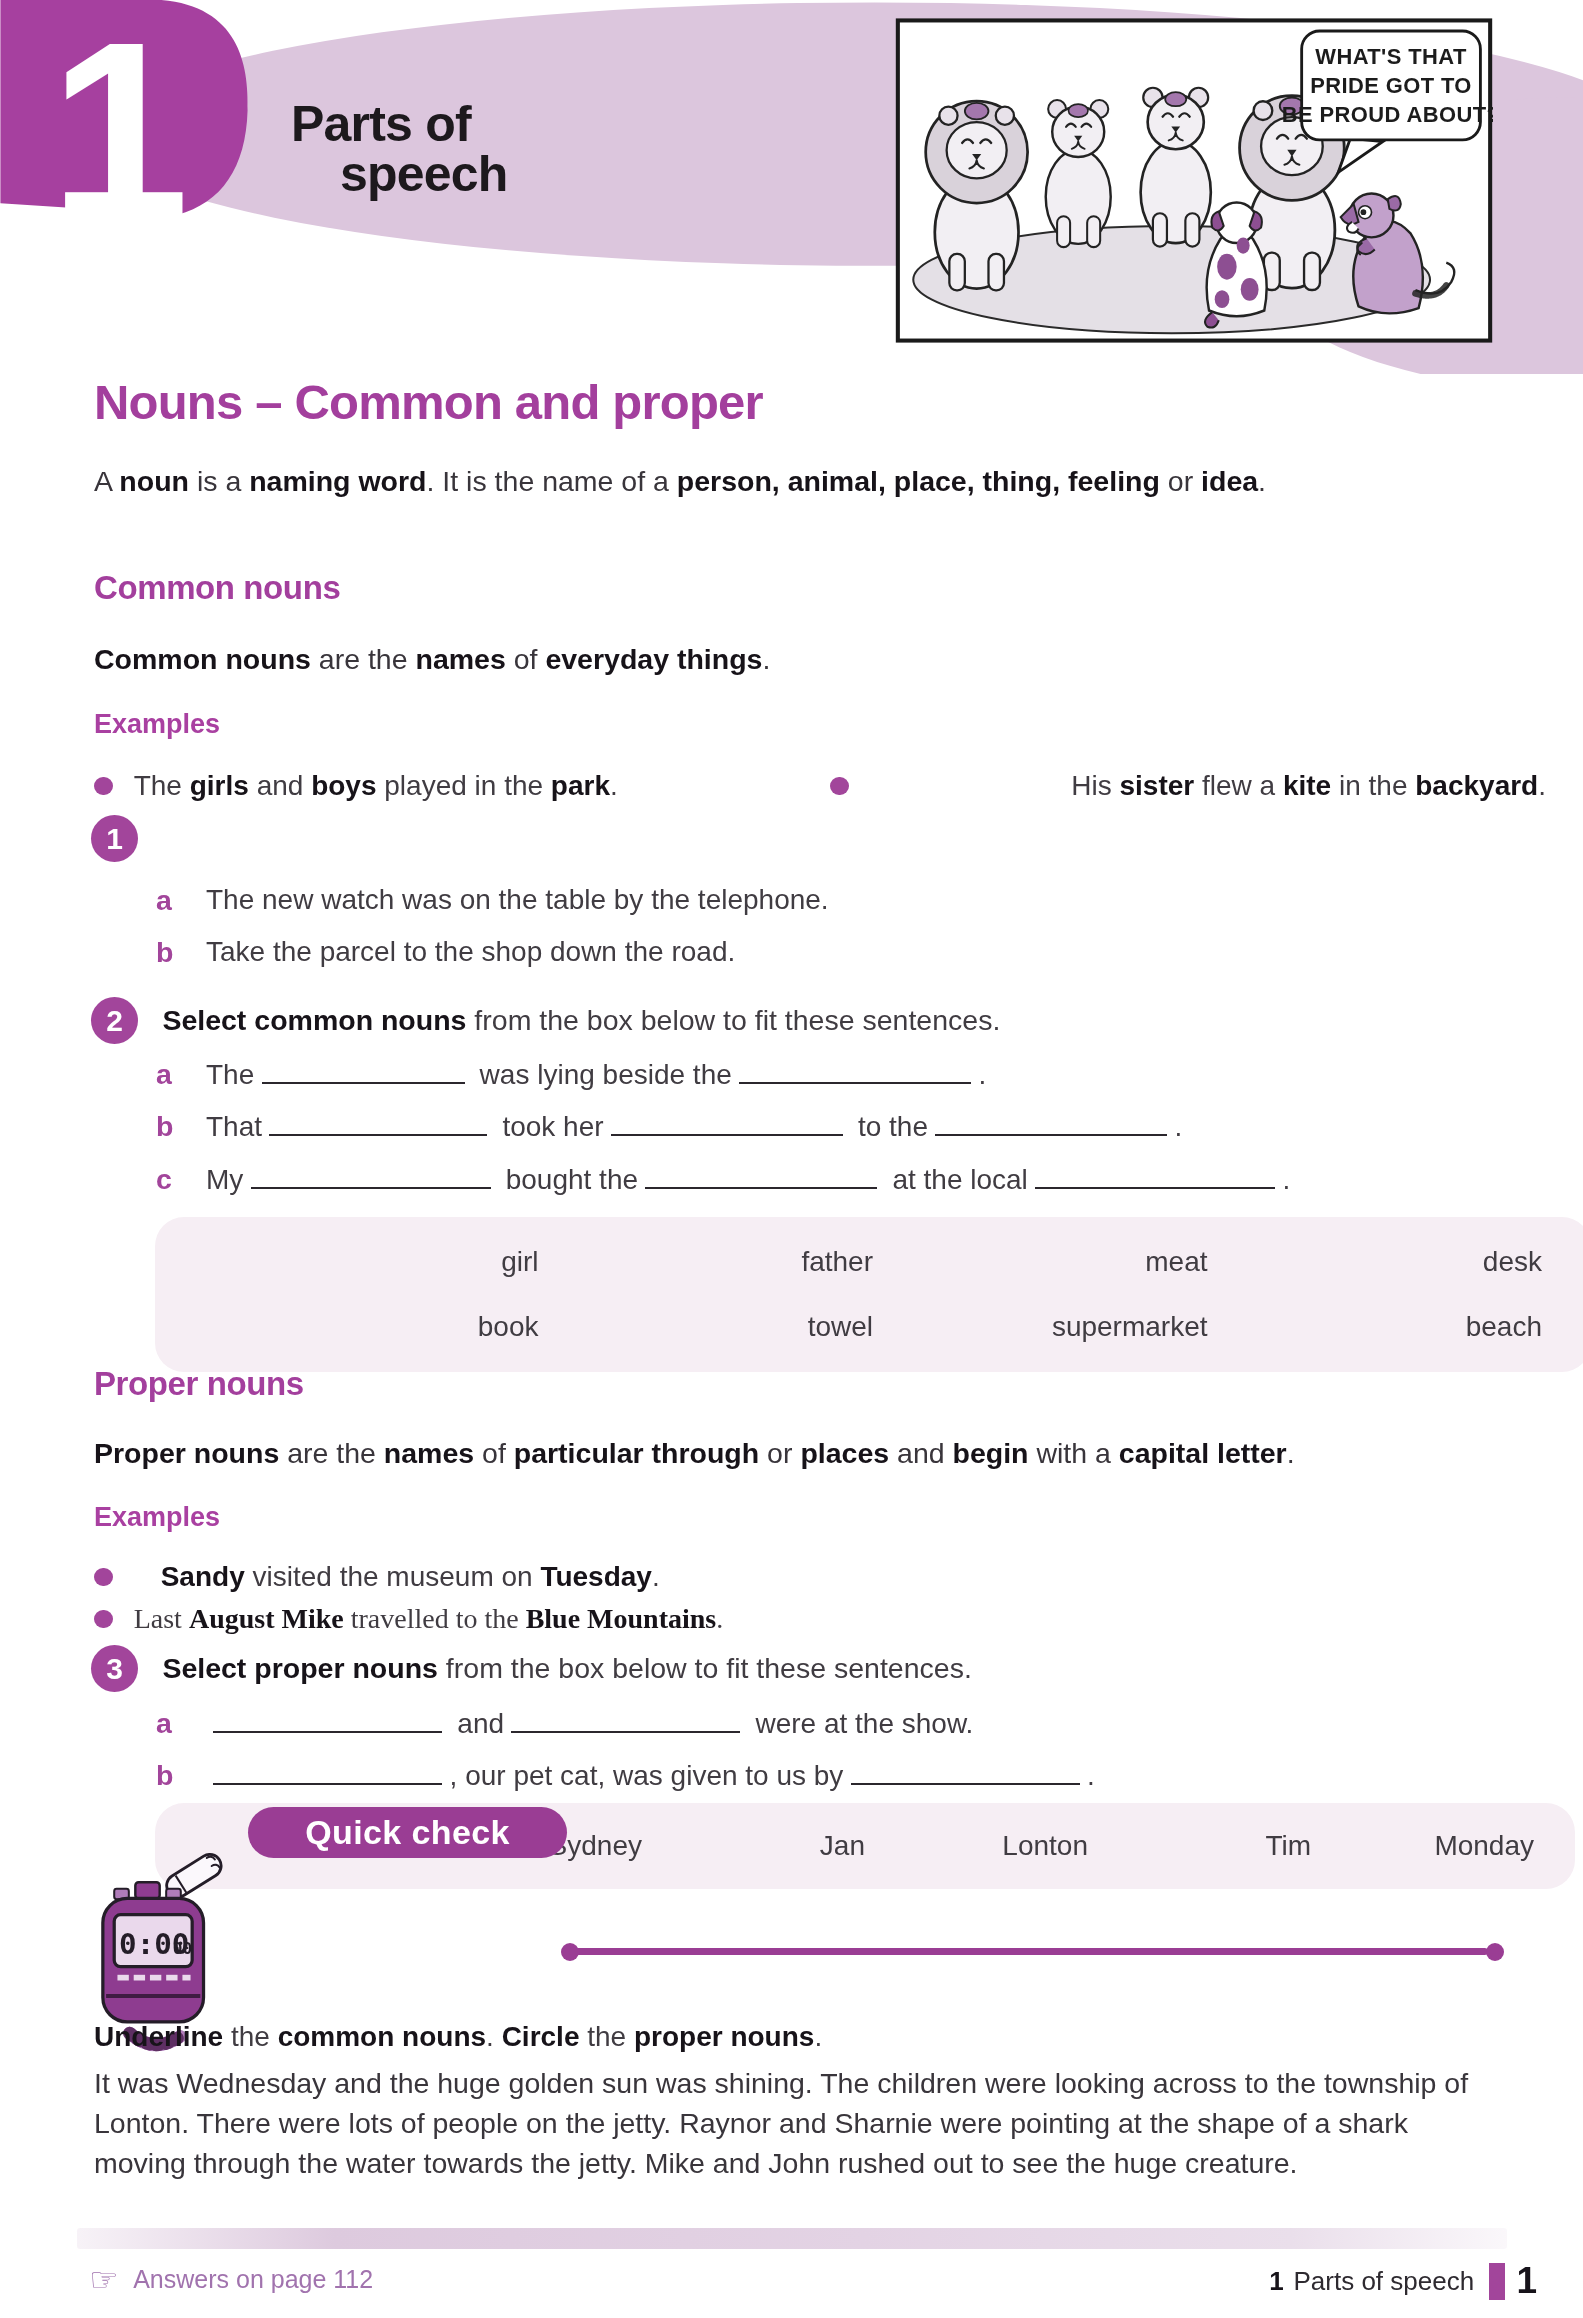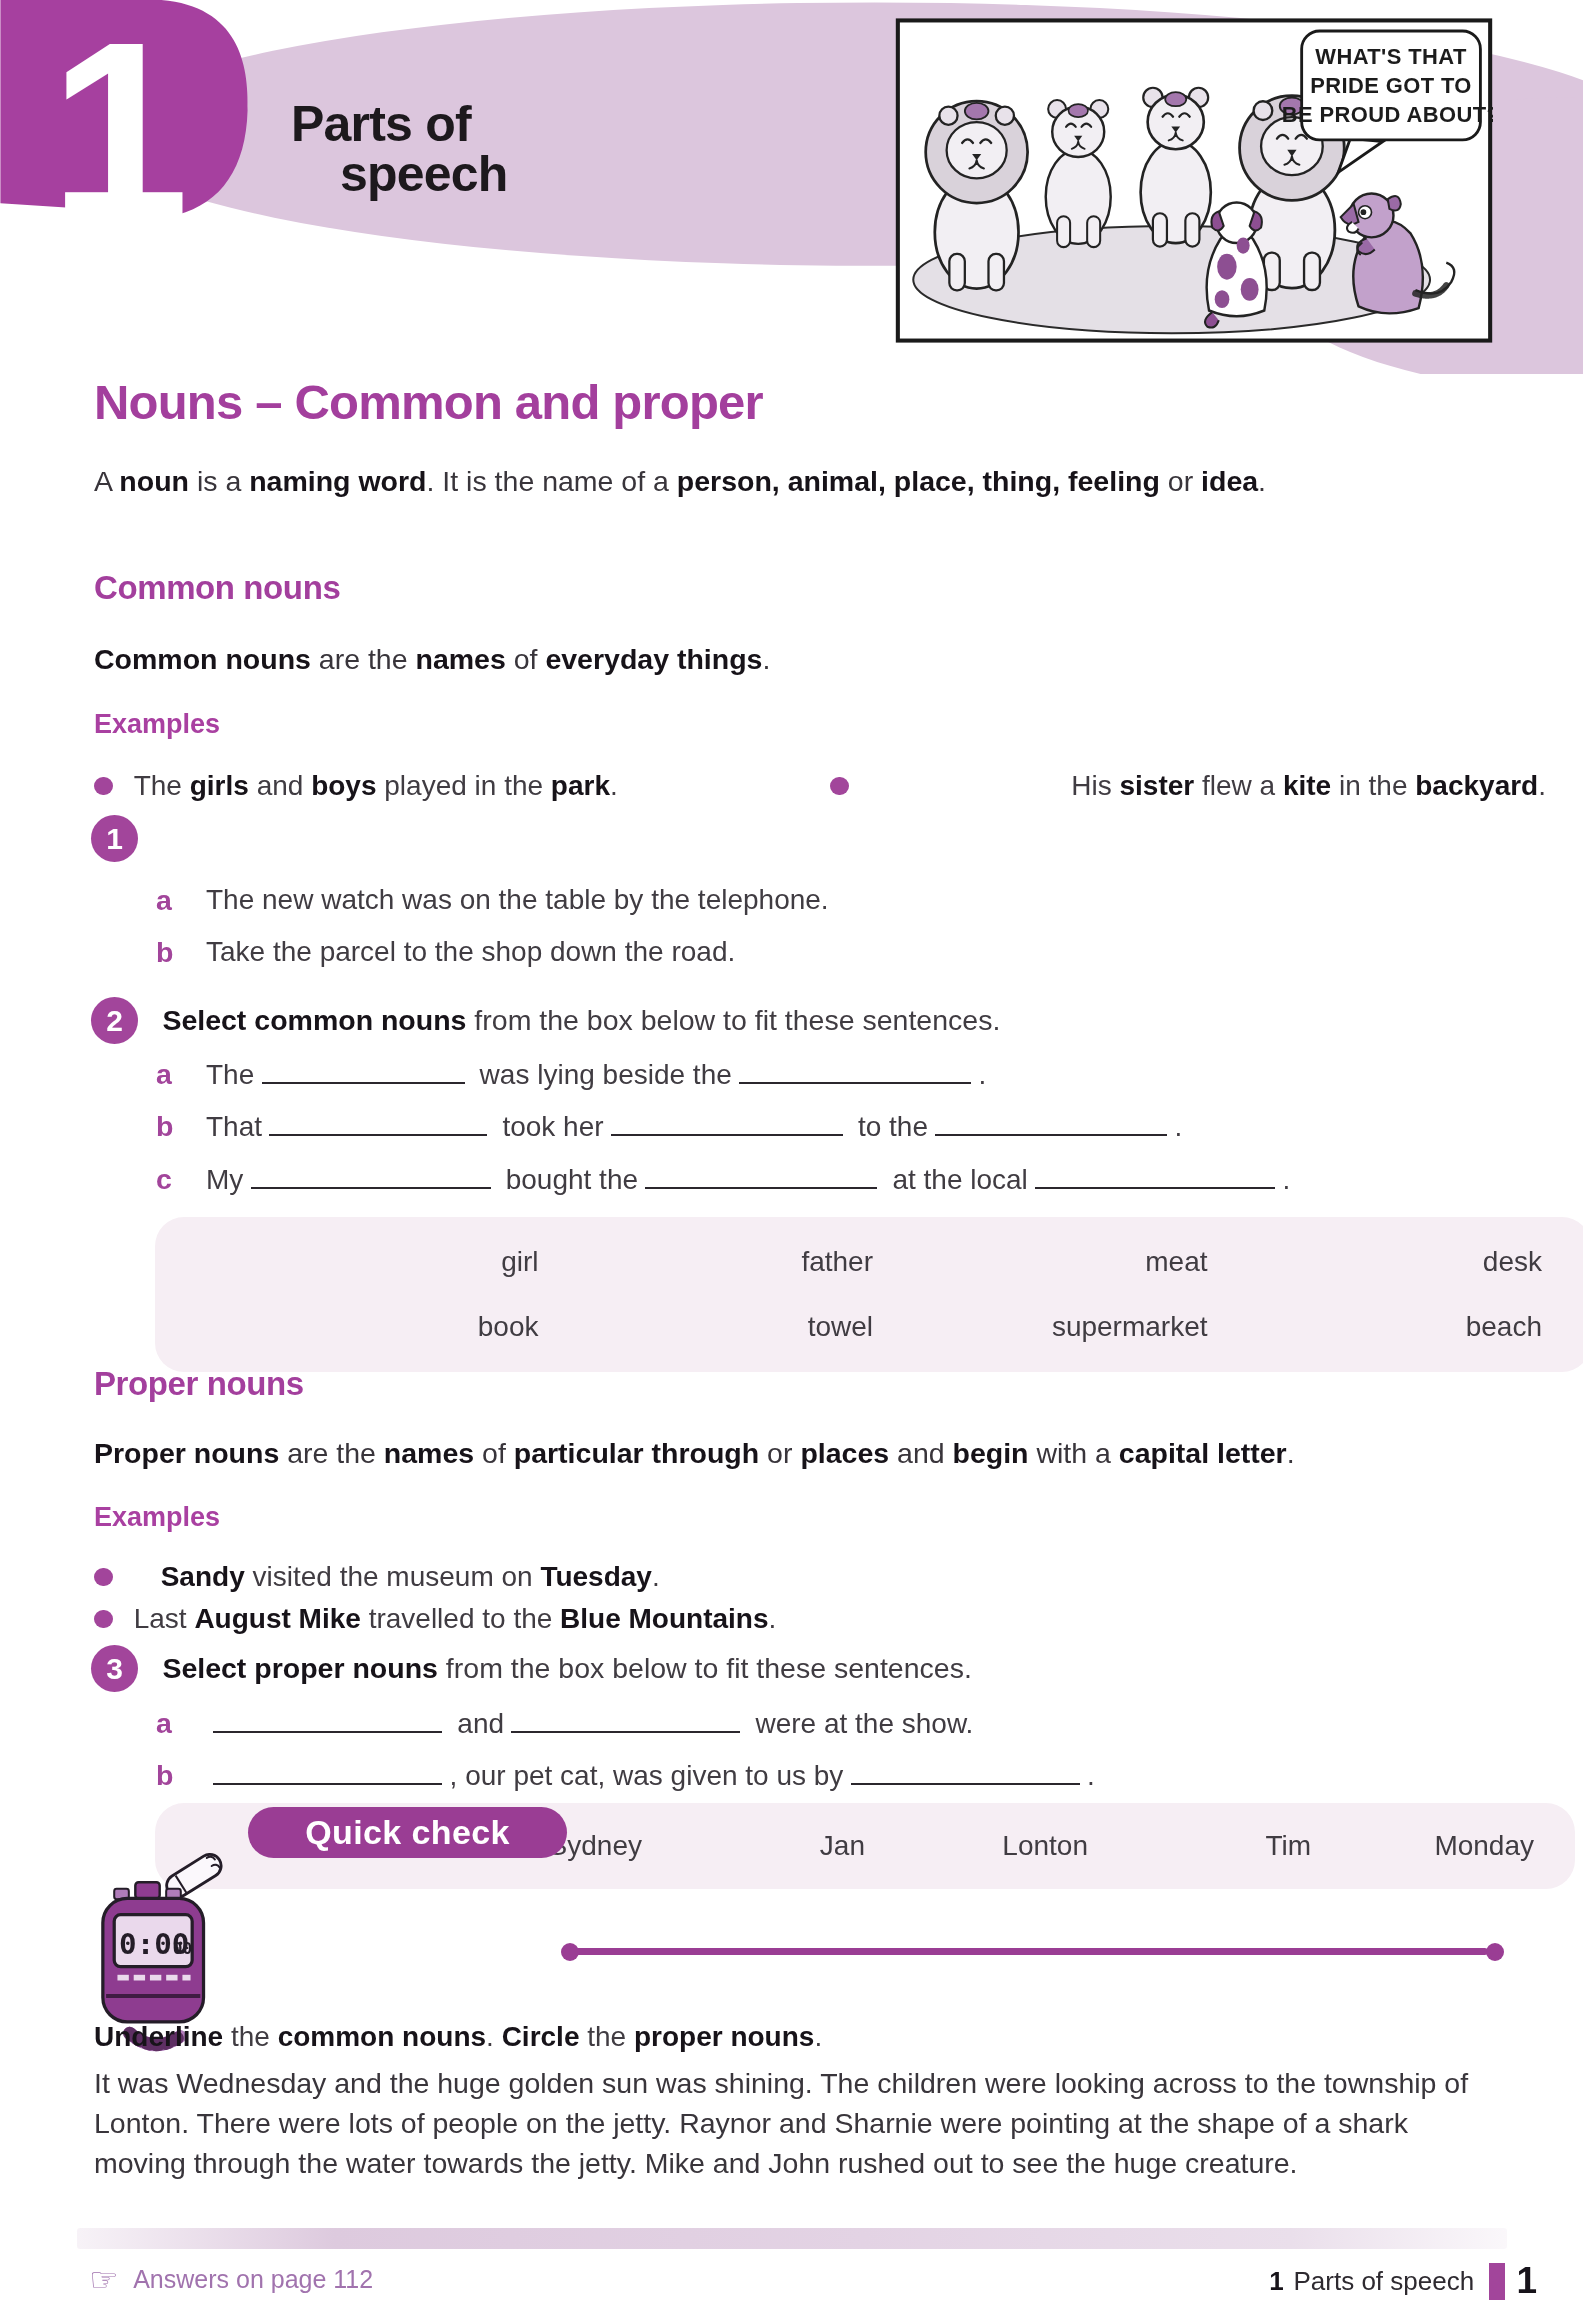--- a/index.html
+++ b/index.html
@@ -188,21 +188,21 @@
   <div class="abs sech" style="left:94px;top:1365px;">Proper nouns</div>
 
   <div class="abs bodytext" style="left:94px;top:1432px;width:1383px;"><span class="b">Proper nouns</span><span> are the </span><span class="b">names</span><span> of </span><span class="b">particular through</span><span> or </span><span class="b">places</span><span> and </span><span class="b">begin</span><span> with a </span><span class="b">capital letter</span><span>.</span></div>
 
   <div class="abs exlabel" style="left:94px;top:1502px;">Examples</div>
 
   <div class="abs bulletrow" style="left:94px;top:1549px;width:1383px;gap:27px;">
     <span class="bullet"></span>
     <span class="sent"><span class="b">Sandy</span><span> visited the museum on </span><span class="b">Tuesday</span><span>.</span></span>
   </div>
-  <div class="abs bulletrow" style="left:94px;top:1591px;width:1383px;">
+  <div class="abs bulletrow" style="left:94px;top:1591px;width:1383px;font-family:Liberation Serif, serif;">
     <span class="bullet"></span>
     <span class="sent"><span>Last </span><span class="b">August Mike</span><span> travelled to the </span><span class="b">Blue Mountains</span><span>.</span></span>
   </div>
 
   <div class="abs exrow" style="left:91px;top:1645px;width:1383px;">
     <div class="badge">3</div>
     <div class="instr"><span class="b">Select proper nouns</span><span> from the box below to fit these sentences.</span></div>
   </div>
   <div class="abs itemrow" style="left:156px;top:1707px;width:1367px;">
     <span class="itemletter">a</span>

